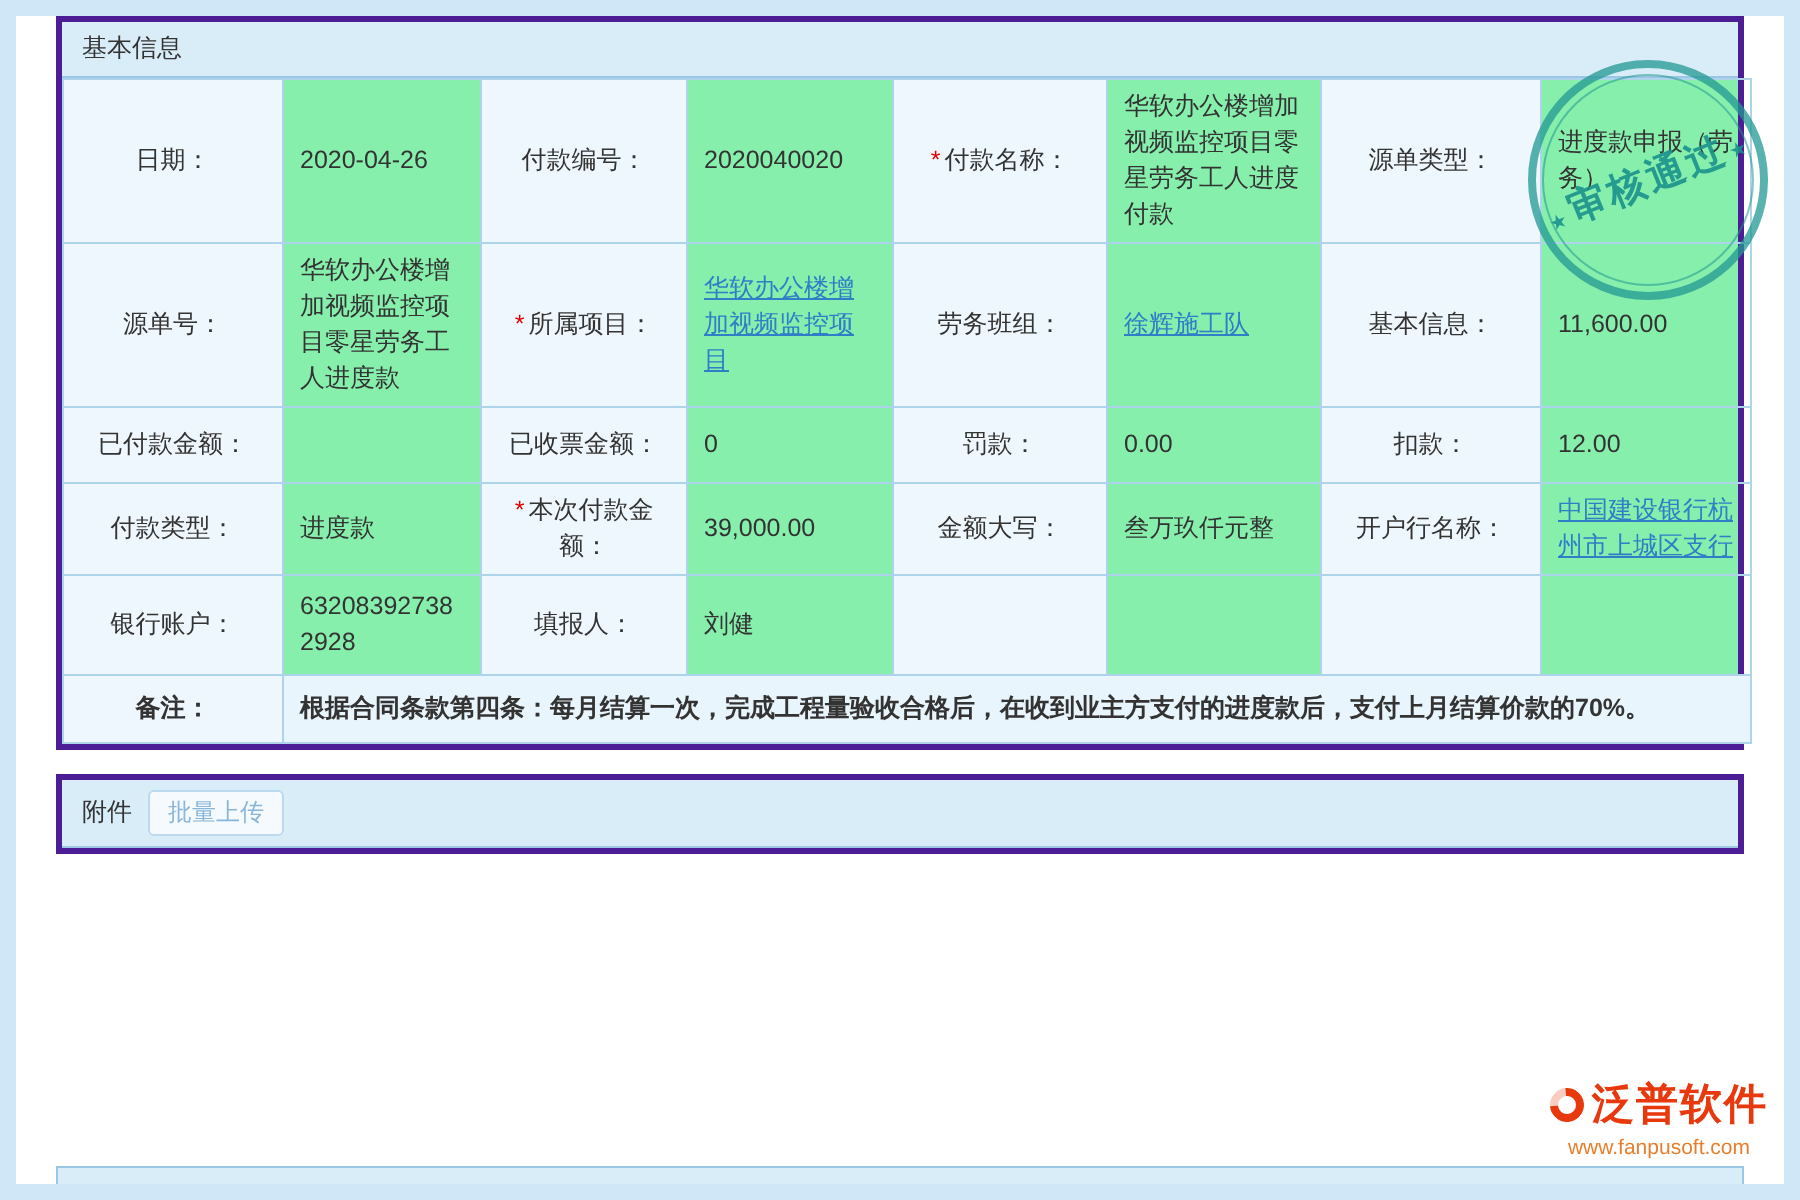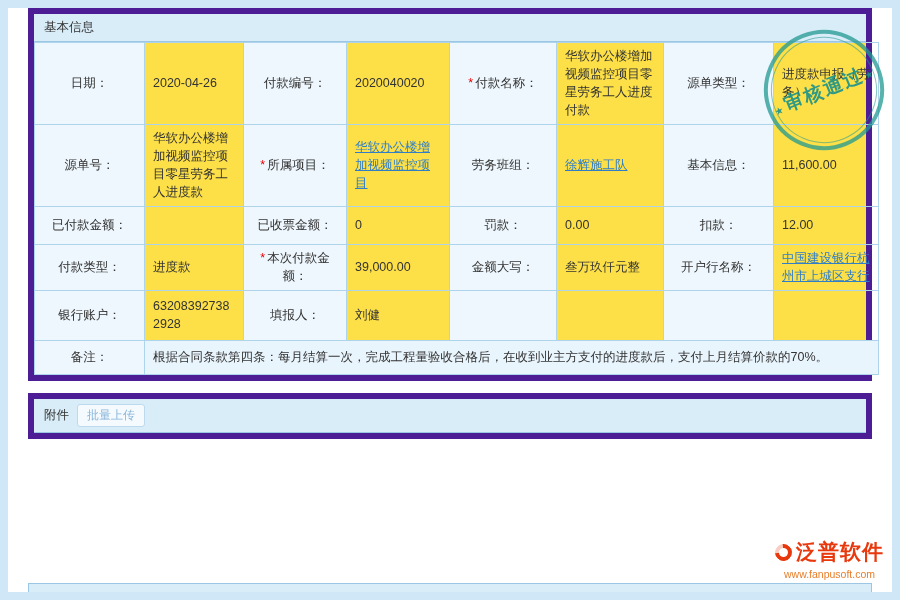--- a/index.html
+++ b/index.html
@@ -12,36 +12,36 @@
   }
   .page {
     position: absolute; inset: 8px;
     background: #ffffff;
     padding: 0 20px;
   }
   .title {
     text-align: center; font-size: 20px; font-weight: bold;
     color: #222; padding: 16px 0 14px;
   }
-  .panel { border: 6px solid #4c1d95; background: #fde047; }
+  .panel { border: 3px solid #4c1d95; background: #86efac; }
   .section-bar {
     background: #d9edf9; border-bottom: 1px solid #9cc7e4;
     padding: 5px 10px; font-size: 12.5px; color: #333;
     display: flex; align-items: center; gap: 8px;
   }
   table.form { width: 100%; border-collapse: collapse; table-layout: fixed; }
   table.form td {
     border: 1px solid #aed4ec; font-size: 12.5px; color: #333;
     padding: 4px 8px; vertical-align: middle; word-break: break-all;
     line-height: 1.45;
   }
   table.form td.lbl { background: #eef7fd; text-align: center; }
   .r1 td { height: 78px; } .r2 td { height: 82px; }
   .r3 td { height: 38px; } .r4 td { height: 46px; }
-  .r5 td { height: 50px; } .r6 td { height: 34px; }
+  .r5 td { height: 50px; } .r6 td { height: 34px; font-weight: bold; }
   .remark-row td { background: #e9f5fd; }
   .req { color: #e60000; margin-right: 2px; }
   a.link { color: #2f7ec7; text-decoration: underline; cursor: pointer; }
 
   .attach-panel { margin-top: 12px; }
   .btn-batch {
     background: #f5fafe; border: 1px solid #bcd9ee; color: #8ab6d9;
     font-size: 12px; padding: 2px 9px; border-radius: 3px; cursor: pointer;
     font-family: inherit;
   }

